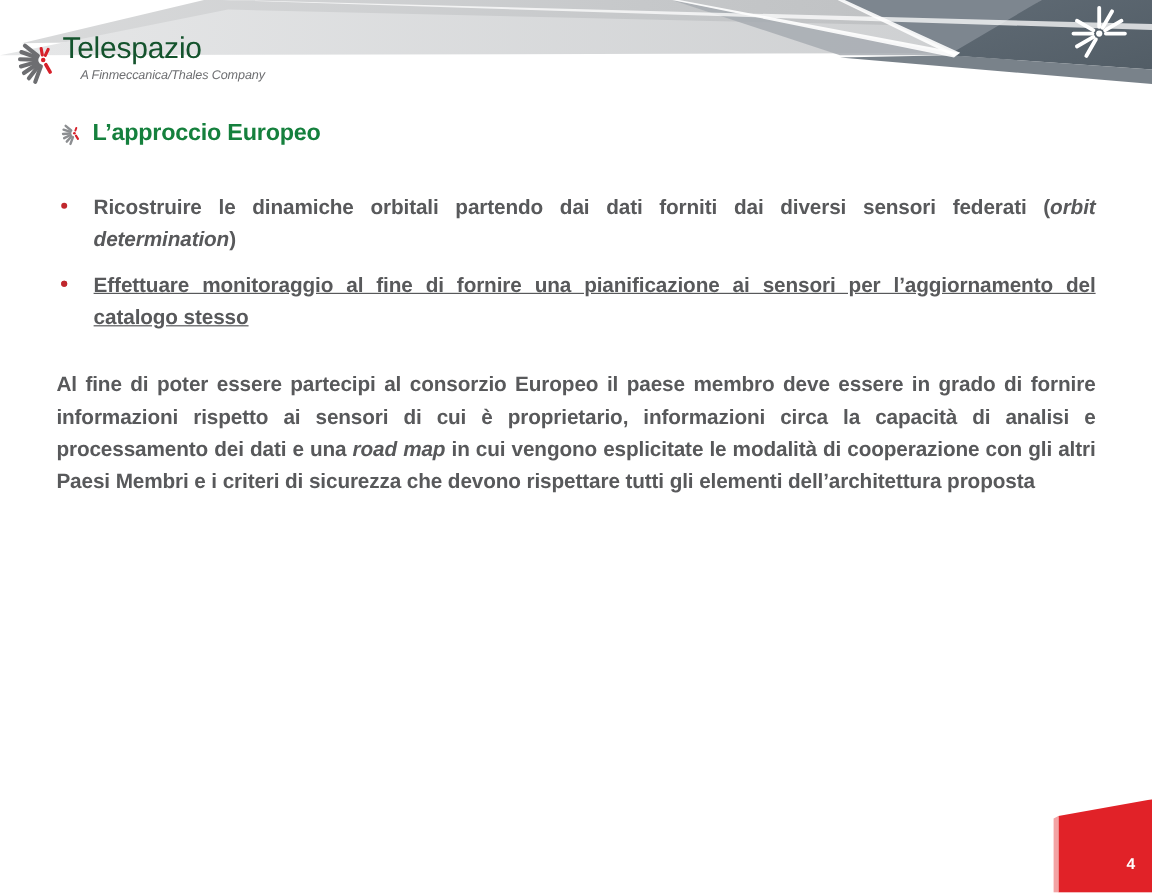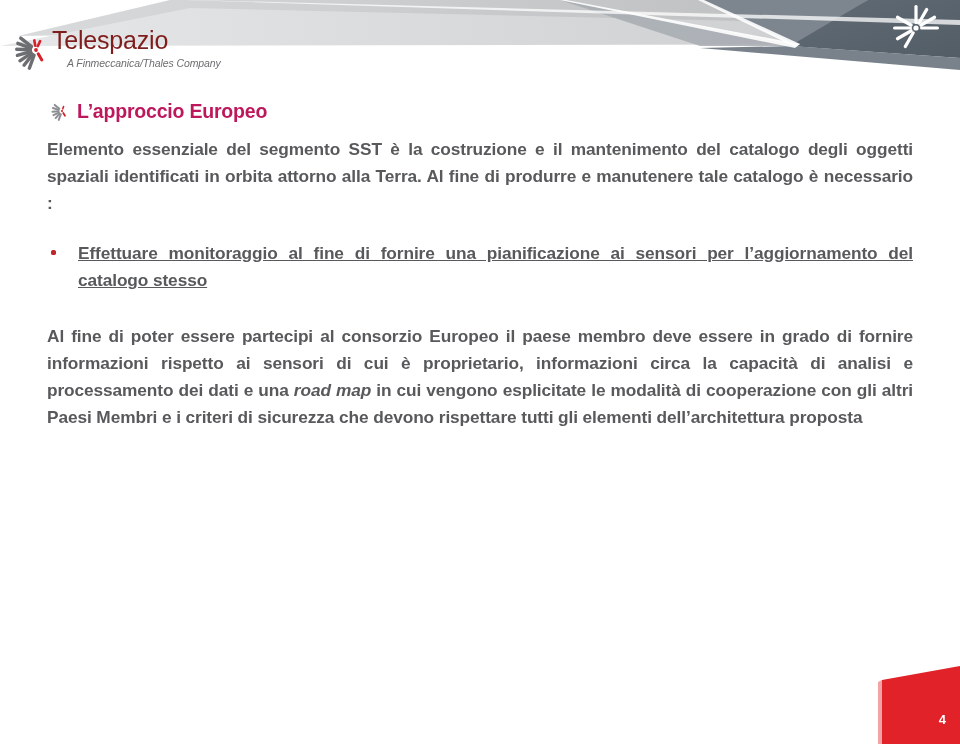--- a/index.html
+++ b/index.html
@@ -43,21 +43,21 @@
     top: 2px;
     width: 44px;
     height: 44px;
   }
   .logo-wordmark {
     position: absolute;
     left: 46px;
     top: 2px;
     font-family: "Liberation Sans", sans-serif;
     font-size: 25px;
-    color: #7f1d1d;
+    color: #14532d;
     letter-spacing: -0.2px;
     line-height: 1;
     white-space: nowrap;
   }
   .logo-tagline {
     position: absolute;
     left: 61px;
     top: 31px;
     font-family: "Liberation Sans", sans-serif;
     font-size: 10.5px;
@@ -90,21 +90,21 @@
   }
   .section-head .fan-icon {
     width: 22px;
     height: 22px;
     flex: 0 0 22px;
     margin-right: 8px;
   }
   .section-head .section-label {
     font-size: 19.5px;
     font-weight: bold;
-    color: #be185d;
+    color: #15803d;
     letter-spacing: -0.2px;
     white-space: nowrap;
   }
 
   
   .body-area {
     position: absolute;
     left: 47px;
     top: 136px;
     width: 866px;
@@ -273,23 +273,26 @@
           <rect x="-0.8" y="-5.5" width="1.6" height="4" rx="0.8" transform="rotate(20)"></rect>
         </g>
         <circle cx="0" cy="0" r="1.1" fill="#d7202a"></circle>
       </g>
     </svg>
     <span class="section-label">L’approccio Europeo</span>
   </div>
 
   <div class="body-area">
 
-    <p class="para lead">Elemento essenziale del segmento SST è la costruzione e il mantenimento del catalogo degli oggetti spaziali identificati in orbita attorno alla Terra. Al fine di produrre e manutenere tale catalogo è necessario :</p>
 
     <ul class="bullet-list">
+      <li>
+        <span class="dot"></span>
+        <span>Ricostruire le dinamiche orbitali partendo dai dati forniti dai diversi sensori federati (</span><span class="it">orbit determination</span><span>)</span>
+      </li>
       <li>
         <span class="dot"></span>
       </li>
       <li>
         <span class="dot"></span>
         <span>Effettuare monitoraggio al fine di fornire una pianificazione ai sensori per l’aggiornamento del catalogo stesso</span>
       </li>
     </ul>
 
     <p class="para closing"><span>Al fine di poter essere partecipi al consorzio Europeo il paese membro deve essere in grado di fornire informazioni rispetto ai sensori di cui è proprietario, informazioni circa la capacità di analisi e processamento dei dati e una </span><span class="it">road map</span><span> in cui vengono esplicitate le modalità di cooperazione con gli altri Paesi Membri e i criteri di sicurezza che devono rispettare tutti gli elementi dell’architettura proposta</span></p>

